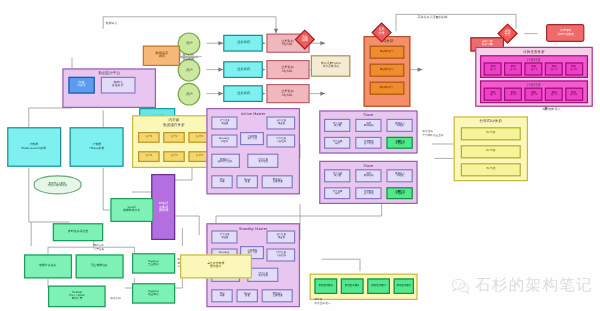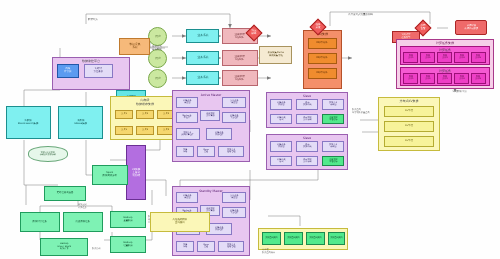--- a/index.html
+++ b/index.html
@@ -440,14 +440,27 @@
 查询接口</span></div>
 
   <div class="grp" style="left:258px;top:228px;width:90px;height:22px;background:#fbf7b8;border:1px solid #c6bb3d;"></div>
   <div class="node c-greenb" style="left:262px;top:232px;width:19px;height:13px;font-size:2.2px;white-space:pre-line;"><span class="lbl">数据查询接口</span></div>
   <div class="node c-greenb" style="left:284px;top:232px;width:19px;height:13px;font-size:2.2px;white-space:pre-line;"><span class="lbl">数据查询接口</span></div>
   <div class="node c-greenb" style="left:306px;top:232px;width:19px;height:13px;font-size:2.2px;white-space:pre-line;"><span class="lbl">数据查询接口</span></div>
   <div class="node c-greenb" style="left:328px;top:232px;width:17px;height:13px;font-size:2.2px;white-space:pre-line;"><span class="lbl">数据查询接口</span></div>
   <div style="position:absolute;left:262px;top:248px;font-size:2.2px;color:#555;white-space:pre-line;">高并发
 数据查询接口</div>
 
+  <div class="wm">
+    <svg width="16" height="13" viewBox="0 0 24 20">
+      <ellipse cx="9" cy="7.5" rx="8" ry="6.4" fill="none" stroke="#dcdcdc" stroke-width="1.3"></ellipse>
+      <path d="M4 12.5 L2.2 16 L6 14.2" fill="none" stroke="#dcdcdc" stroke-width="1.3"></path>
+      <circle cx="6.3" cy="6" r="1" fill="#dcdcdc"></circle>
+      <circle cx="11.3" cy="6" r="1" fill="#dcdcdc"></circle>
+      <ellipse cx="16" cy="12" rx="6.4" ry="5.2" fill="none" stroke="#dcdcdc" stroke-width="1.2"></ellipse>
+      <path d="M20.5 16 L22.2 19 L18.8 17.6" fill="none" stroke="#dcdcdc" stroke-width="1.2"></path>
+      <circle cx="14" cy="11" r="0.85" fill="#dcdcdc"></circle>
+      <circle cx="18.2" cy="11" r="0.85" fill="#dcdcdc"></circle>
+    </svg>
+    <span>石杉的架构笔记</span>
+  </div>
 
 </div>
 
 </body></html>

